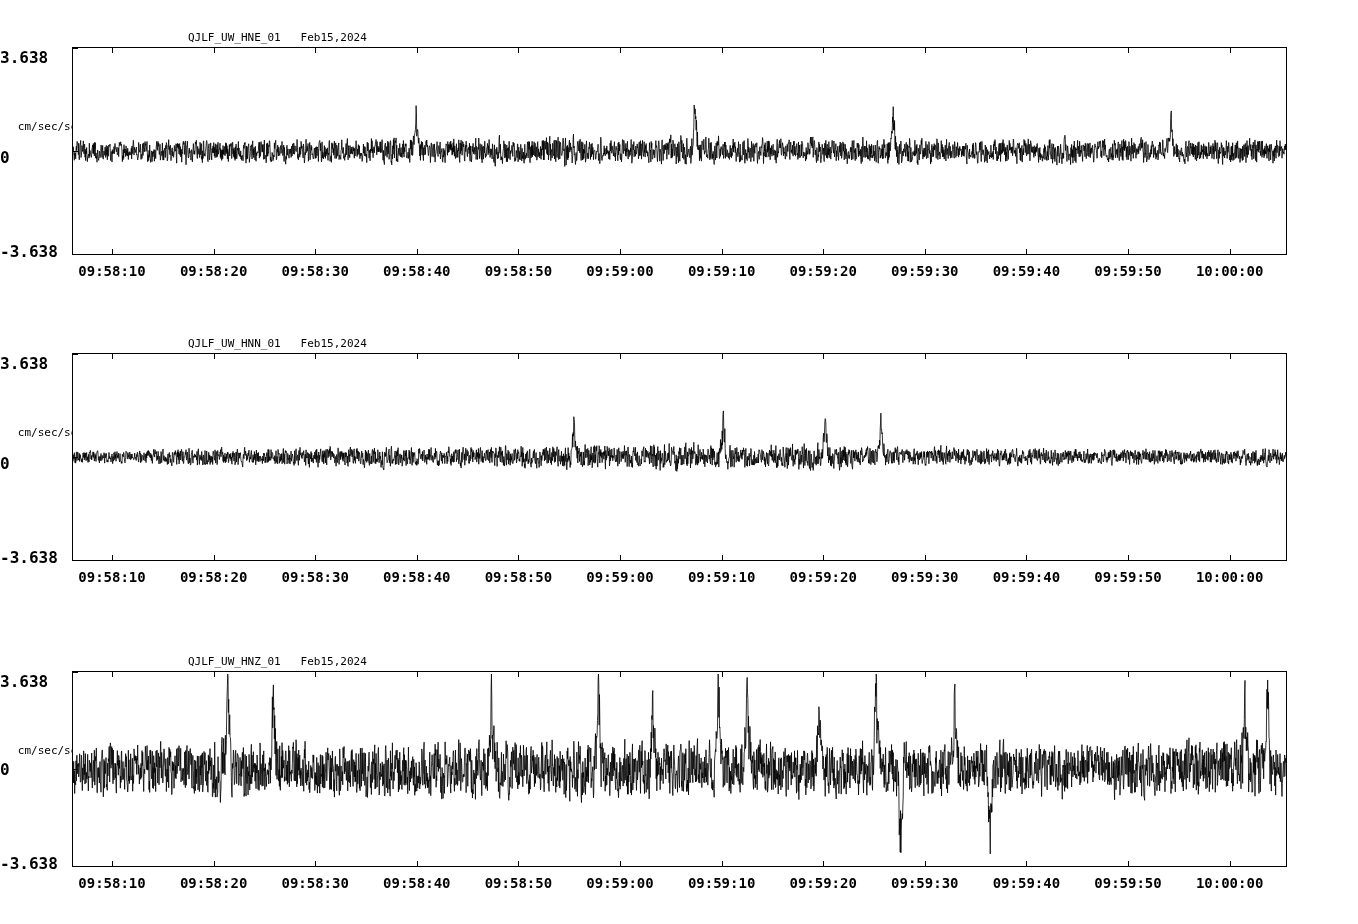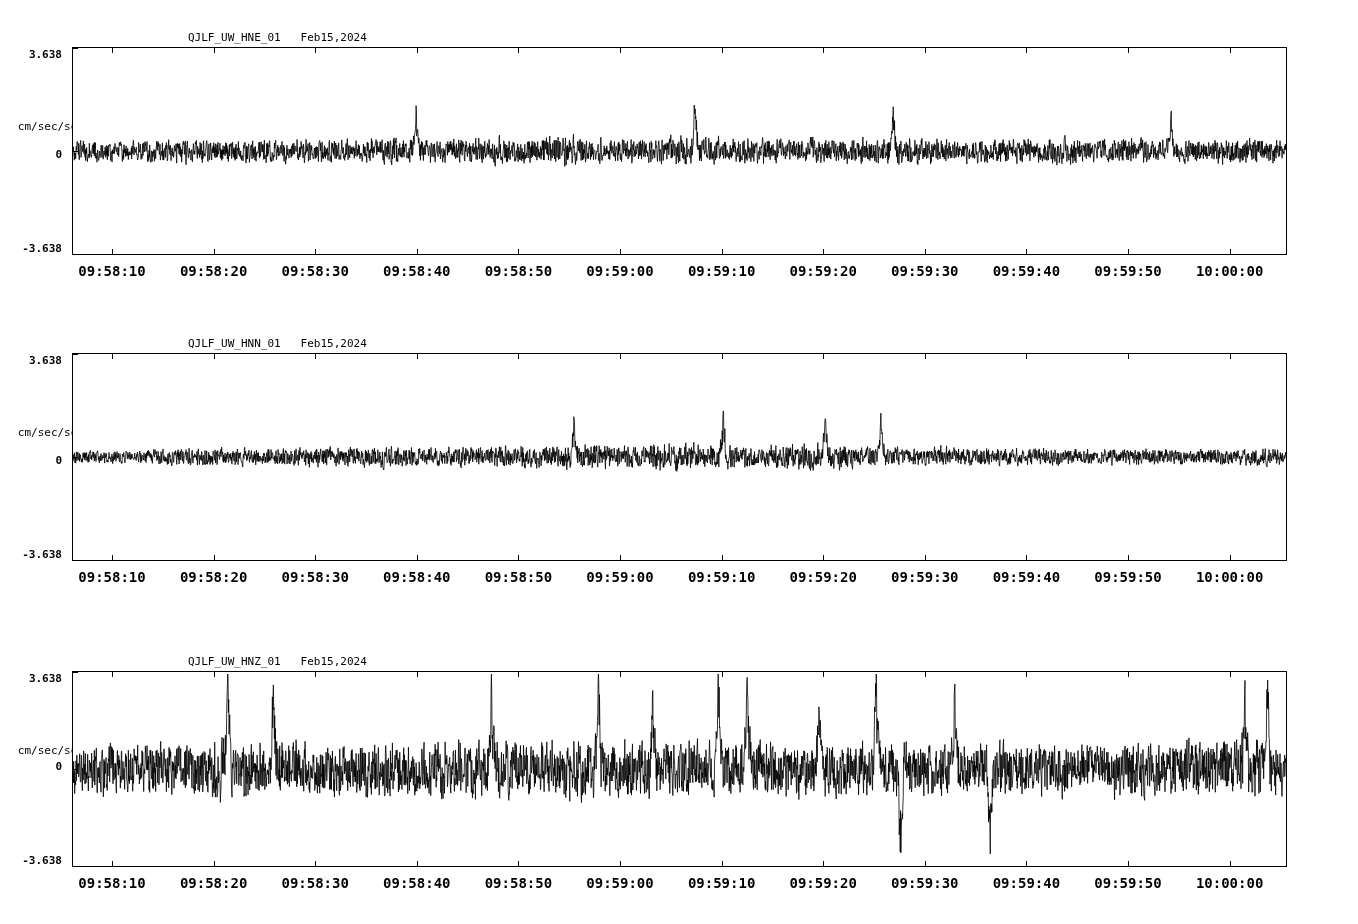--- a/index.html
+++ b/index.html
@@ -47,23 +47,22 @@
   }
   .ylabel {
     position: absolute;
     font-size: 11px;
     white-space: pre;
     text-align: right;
     color: #000000;
   }
   .ytick-label {
     position: absolute;
-    font-size: 11px;
-    white-space: pre;
-    text-align: right;
+    font-size: 16px;
+    white-space: pre;
     font-weight: bold;
     color: #000000;
   }
   .xtick-label {
     position: absolute;
     font-size: 14px;
     white-space: pre;
     text-align: center;
     font-weight: bold;
     color: #000000;

